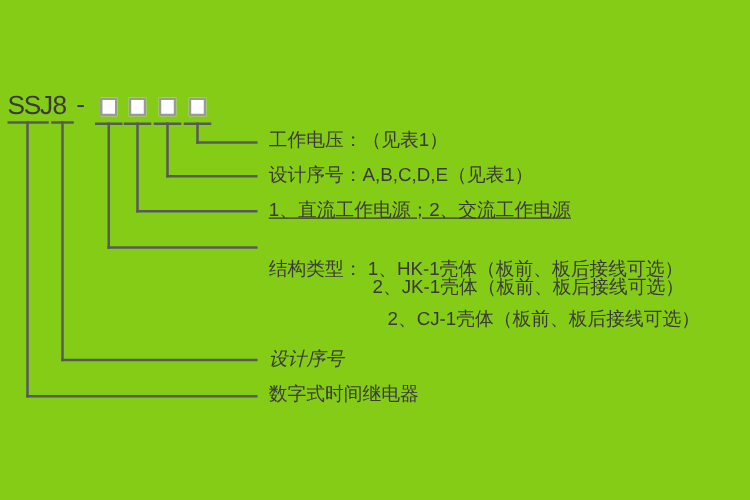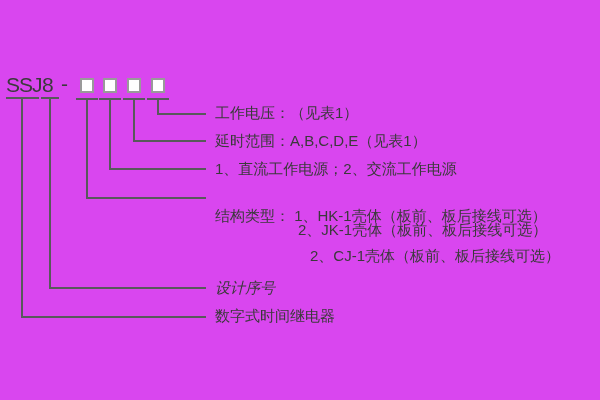--- a/index.html
+++ b/index.html
@@ -4,21 +4,21 @@
 <style>
   html, body {
     margin: 0;
     padding: 0;
     background: #ffffff;
   }
   #stage {
     position: relative;
     width: 600px;
     height: 400px;
-    background: #d946ef;
+    background: #84cc16;
     overflow: hidden;
     font-family: "Liberation Sans", "DejaVu Sans", sans-serif;
   }
   
   .model-part {
     position: absolute;
     color: #3a3a3a;
     font-size: 21px;
     font-weight: 500;
     line-height: 20px;
@@ -79,21 +79,21 @@
   .diagram-label {
     position: absolute;
     left: 215px;
     color: #3a3a3a;
     font-size: 15px;
     line-height: 20px;
     white-space: nowrap;
   }
   #label-working-voltage { top: 103px; }
   #label-delay-range     { top: 131px; }
-  #label-power-type      { top: 159px; }
+  #label-power-type      { top: 159px; text-decoration: underline; }
   #label-structure-1     { top: 206px; }
   #label-structure-2     { top: 220px; left: 298px; }
   #label-structure-3     { top: 246px; left: 310px; }
   #label-design-serial   { top: 278px; font-style: italic; }
   #label-product-name    { top: 306px; }
 </style>
 </head>
 <body>
 
 <div id="stage">
@@ -122,21 +122,21 @@
   <div class="vline" id="stem-b4"></div>
 
   <div class="hline" id="lead-1"></div>
   <div class="hline" id="lead-2"></div>
   <div class="hline" id="lead-3"></div>
   <div class="hline" id="lead-4"></div>
   <div class="hline" id="lead-5"></div>
   <div class="hline" id="lead-6"></div>
 
   <div class="diagram-label" id="label-working-voltage">工作电压：（见表1）</div>
-  <div class="diagram-label" id="label-delay-range">延时范围：A,B,C,D,E（见表1）</div>
+  <div class="diagram-label" id="label-delay-range">设计序号：A,B,C,D,E（见表1）</div>
   <div class="diagram-label" id="label-power-type">1、直流工作电源；2、交流工作电源</div>
   <div class="diagram-label" id="label-structure-1">结构类型： 1、HK-1壳体（板前、板后接线可选）</div>
   <div class="diagram-label" id="label-structure-2">2、JK-1壳体（板前、板后接线可选）</div>
   <div class="diagram-label" id="label-structure-3">2、CJ-1壳体（板前、板后接线可选）</div>
   <div class="diagram-label" id="label-design-serial">设计序号</div>
   <div class="diagram-label" id="label-product-name">数字式时间继电器</div>
 
 </div>
 
 </body></html>

